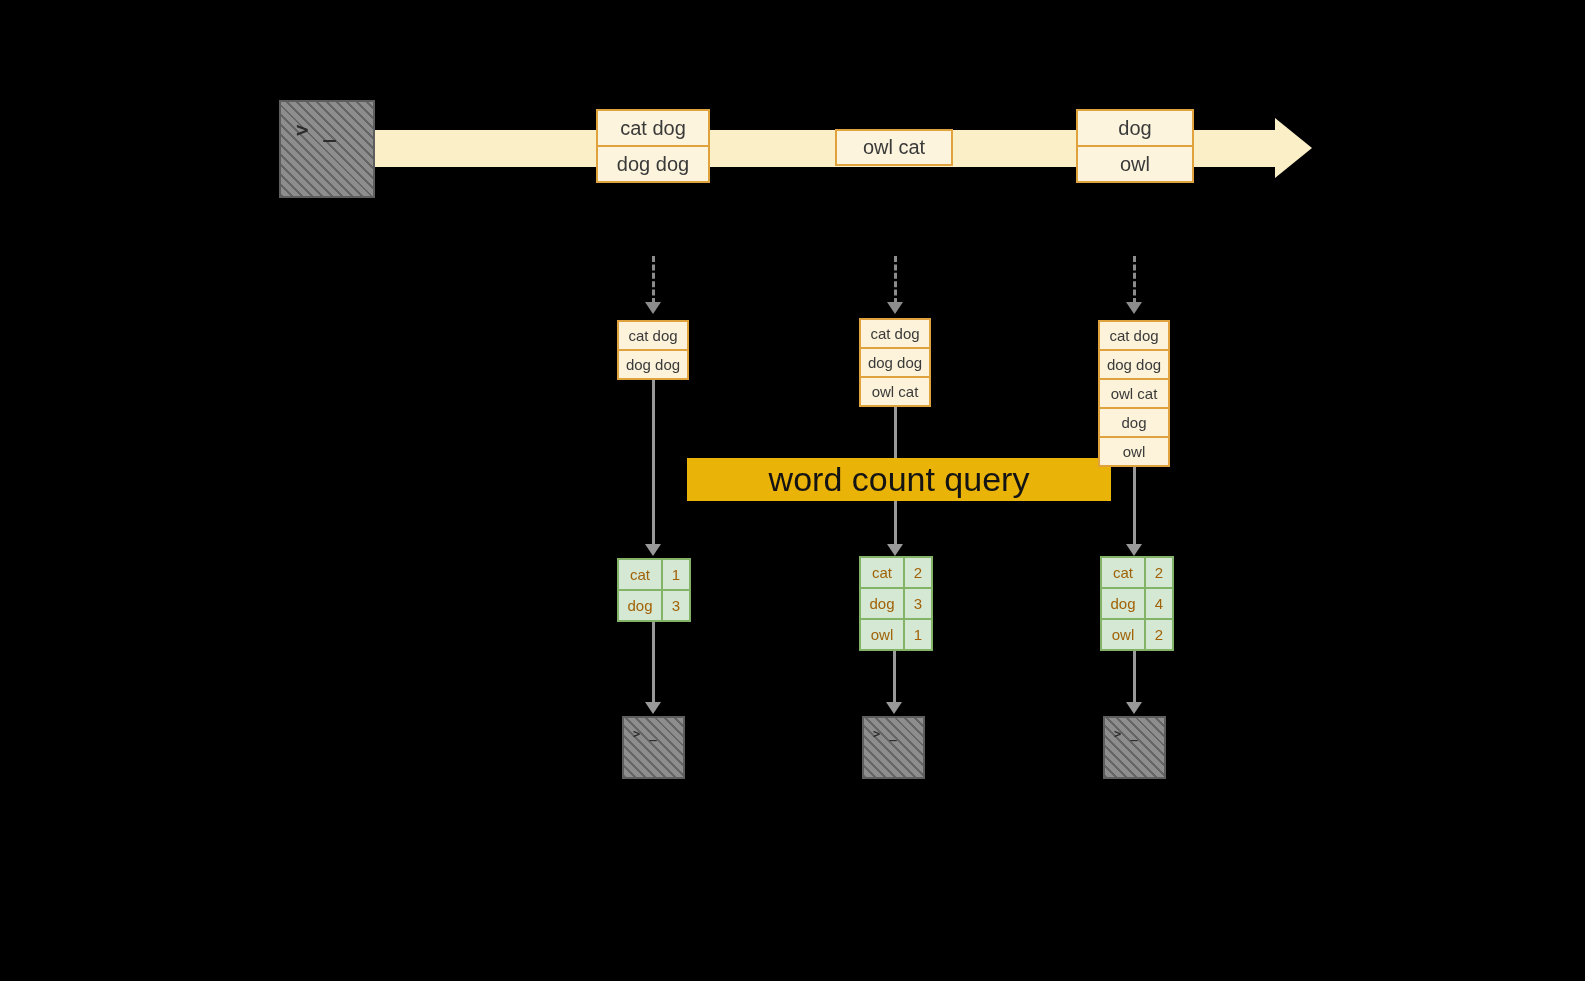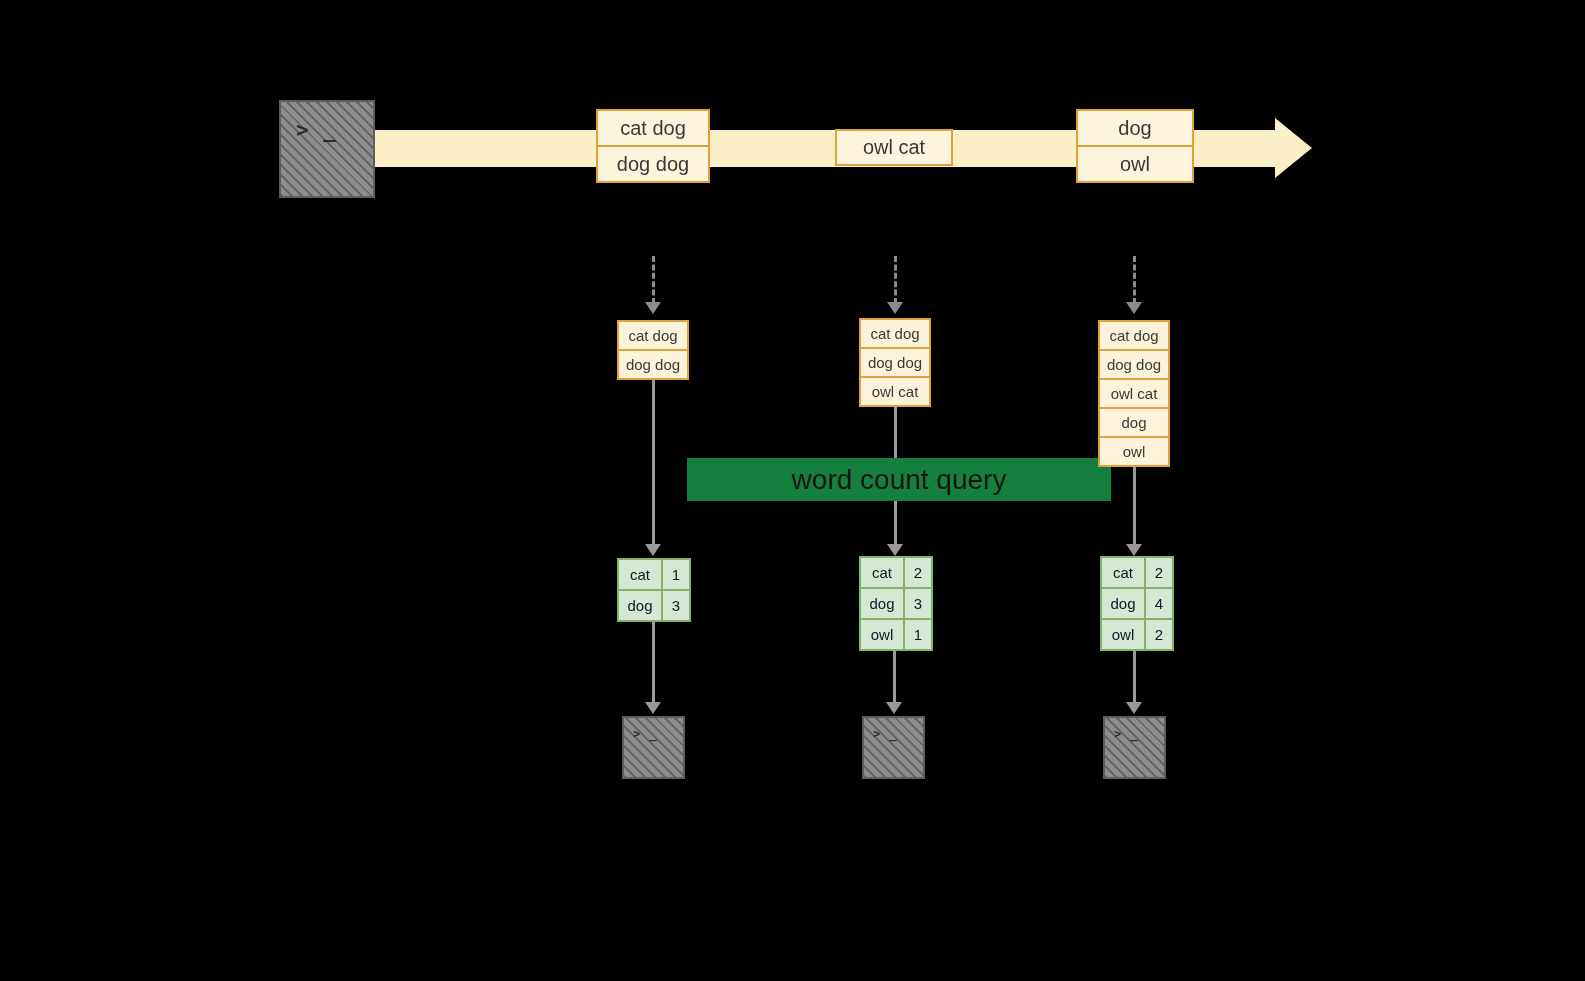--- a/index.html
+++ b/index.html
@@ -36,40 +36,40 @@
   .stack { position:absolute; display:flex; flex-direction:column; z-index:3; }
   .sbox {
     box-sizing:border-box; width:72px; height:31px;
     border:2px solid #e0a23c; background:#fcf3da; color:#3a3a3a;
     display:flex; align-items:center; justify-content:center; font-size:15px;
   }
   .sbox + .sbox { margin-top:-2px; }
   
   .banner {
     position:absolute; left:687px; top:458px; width:424px; height:43px;
-    background:#15803d; color:#141414; z-index:2;
-    display:flex; align-items:center; justify-content:center; font-size:28px;
+    background:#eab308; color:#141414; z-index:2;
+    display:flex; align-items:center; justify-content:center; font-size:34px;
   }
   
   .varrow { position:absolute; width:16px; z-index:1; }
   .varrow .shaft { position:absolute; left:50%; margin-left:-1.5px; top:0; bottom:10px; width:3px; background:#999; }
   .varrow .head {
     position:absolute; bottom:0; left:50%; margin-left:-8px; width:0; height:0;
     border-left:8px solid transparent; border-right:8px solid transparent; border-top:12px solid #999;
   }
   .varrow.dashed .shaft { background:none; width:0; border-left:3px dashed #8c8c8c; }
   .varrow.dashed .head { border-top-color:#8c8c8c; }
   
   .wtable {
     position:absolute; box-sizing:border-box; z-index:3;
     border:2px solid #82b366; background:#82b366;
     display:grid; grid-template-columns:42px 26px; gap:2px;
   }
   .wtable .cell {
-    background:#d5e8d4; color:#0f172a; height:29px;
+    background:#d5e8d4; color:#a16207; height:29px;
     display:flex; align-items:center; justify-content:center; font-size:15px;
   }
 </style>
 </head>
 <body>
 
 <div class="canvas">
 
   <div class="terminal big" style="left:279px; top:100px; width:96px; height:98px;">
     <span class="prompt">&gt; _</span>

